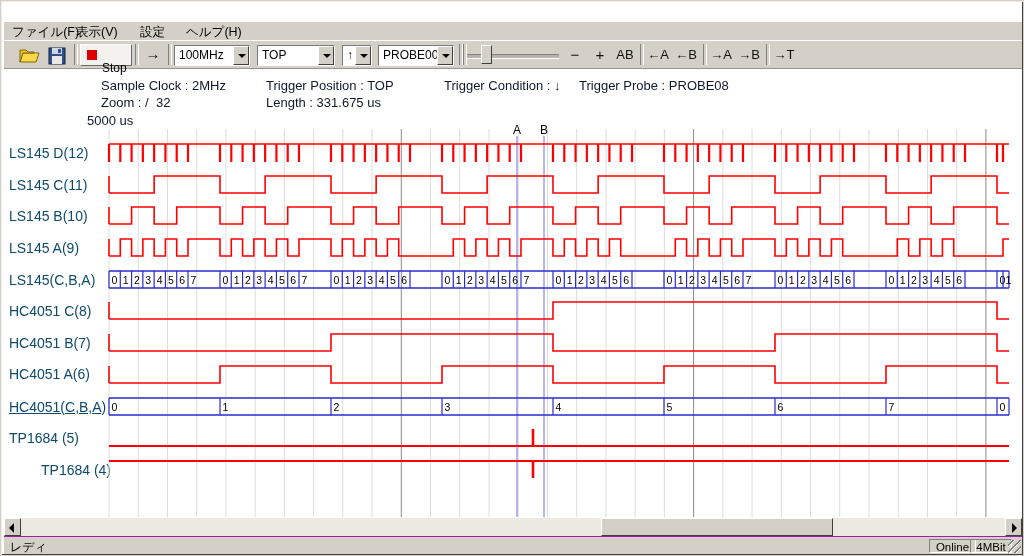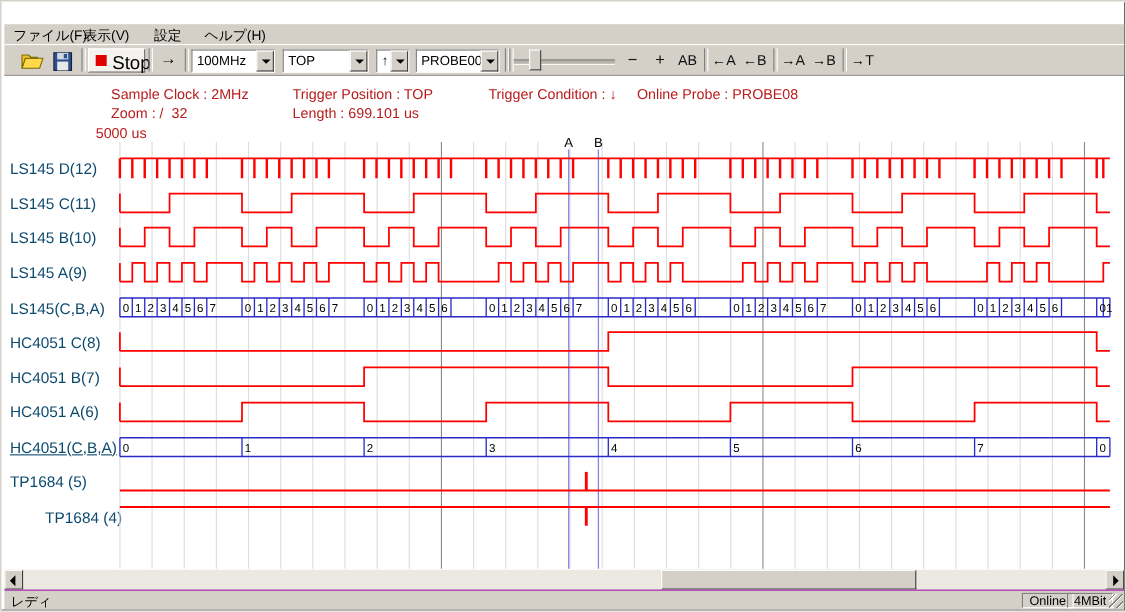--- a/index.html
+++ b/index.html
@@ -1,17 +1,17 @@
 <!DOCTYPE html>
 <html><head>
 <meta charset="utf-8">
 <style>
   html,body{margin:0;padding:0;width:1024px;height:556px;overflow:hidden;background:#fff;
     font-family:"Liberation Sans",sans-serif;}
-  .t{position:absolute;font:13px "Liberation Sans",sans-serif;color:#b91c1c;white-space:pre;}
+  .t{position:absolute;font:13px "Liberation Sans",sans-serif;color:#0f172a;white-space:pre;}
   .win{position:absolute;left:0;top:0;width:1024px;height:556px;background:#fff;
     border:1px solid #d4d0c8;box-sizing:border-box;
     box-shadow:inset 1px 1px 0 #efede8, inset -1px -1px 0 #404040;}
   .titlebar{position:absolute;left:3px;top:3px;width:1018px;height:18px;
     background:linear-gradient(90deg,#1c4cc0,#2f63d2 60%,#3a70d8);}
   .title-text{position:absolute;left:23px;top:2px;color:#fff;font-size:12.5px;white-space:pre;}
   .app-icon{position:absolute;left:5px;top:2px;width:14px;height:14px;}
   .winbtn{position:absolute;top:3px;width:16px;height:13px;background:#d4d0c8;
     border-top:1px solid #fff;border-left:1px solid #fff;border-right:1px solid #404040;border-bottom:1px solid #404040;
     box-sizing:border-box;text-align:center;}
@@ -21,21 +21,21 @@
   .menubar{position:absolute;left:3px;top:21px;width:1018px;height:18px;background:#d4d0c8;}
   .menu-item{position:absolute;top:2px;font-size:12.5px;color:#000;white-space:pre;}
   .toolbar{position:absolute;left:3px;top:39px;width:1018px;height:29px;background:#d4d0c8;
     border-top:1px solid #fff;border-bottom:1px solid #9a968f;box-sizing:border-box;}
   .tb-sep{position:absolute;top:3px;width:2px;height:21px;border-left:1px solid #808080;border-right:1px solid #fff;}
   .tb-btn{position:absolute;top:3px;height:22px;background:#d4d0c8;}
   .stop-btn{position:absolute;left:76px;top:3px;width:52px;height:22px;background:#f4f2ee;
     border-top:1px solid #fff;border-left:1px solid #fff;border-right:1px solid #6a6a6a;border-bottom:1px solid #6a6a6a;
     box-sizing:border-box;}
   .stop-sq{position:absolute;left:6px;top:5px;width:10px;height:10px;background:#e00000;}
-  .stop-lbl{position:absolute;left:21px;top:3px;font-size:17px;}
+  .stop-lbl{position:absolute;left:21px;top:16px;font-size:12px;}
   .run-btn{position:absolute;left:136px;top:3px;width:26px;height:22px;font:bold 15px "Liberation Sans",sans-serif;
     text-align:center;line-height:20px;}
   .dd{position:absolute;top:4px;height:21px;background:#fff;
     border-top:1.5px solid #7a7a7a;border-left:1.5px solid #7a7a7a;border-right:1px solid #fff;border-bottom:1px solid #fff;
     box-sizing:border-box;}
   .dd-val{position:absolute;left:4px;top:2px;font-size:12px;color:#000;white-space:pre;}
   .dd-btn{position:absolute;right:0;top:0;width:16px;height:100%;background:#d4d0c8;
     border-top:1px solid #fff;border-left:1px solid #fff;border-right:1px solid #404040;border-bottom:1px solid #404040;box-sizing:border-box;}
   .dd-arrow{position:absolute;left:4px;top:7px;width:0;height:0;border-left:4px solid transparent;
     border-right:4px solid transparent;border-top:4px solid #000;}
@@ -136,23 +136,23 @@
     <div class="tb-sep" style="left:699px"></div>
     <div class="flatbtn" style="left:703px;width:28px">→A</div>
     <div class="flatbtn" style="left:731px;width:28px">→B</div>
     <div class="tb-sep" style="left:762px"></div>
     <div class="flatbtn" style="left:766px;width:28px">→T</div>
   </div>
 
   <div class="t" style="left:100px;top:77px">Sample Clock : 2MHz</div>
   <div class="t" style="left:265px;top:77px">Trigger Position : TOP</div>
   <div class="t" style="left:443px;top:77px">Trigger Condition : ↓</div>
-  <div class="t" style="left:578px;top:77px">Online Probe : PROBE08</div>
+  <div class="t" style="left:578px;top:77px">Trigger Probe : PROBE08</div>
   <div class="t" style="left:100px;top:94px">Zoom : /  32</div>
-  <div class="t" style="left:265px;top:94px">Length : 699.101 us</div>
+  <div class="t" style="left:265px;top:94px">Length : 331.675 us</div>
   <div class="t" style="left:86px;top:112px">5000 us</div>
 
   <div id="labels">
       <div class="sig-label" style="top: 144px; left: 8px;">LS145 D(12)</div>
       <div class="sig-label" style="top: 175.5px; left: 8px;">LS145 C(11)</div>
       <div class="sig-label" style="top: 207px; left: 8px;">LS145 B(10)</div>
       <div class="sig-label" style="top: 238.5px; left: 8px;">LS145 A(9)</div>
       <div class="sig-label" style="top: 270.5px; left: 8px;">LS145(C,B,A)</div>
       <div class="sig-label" style="top: 302px; left: 8px;">HC4051 C(8)</div>
       <div class="sig-label" style="top: 333.5px; left: 8px;">HC4051 B(7)</div>

